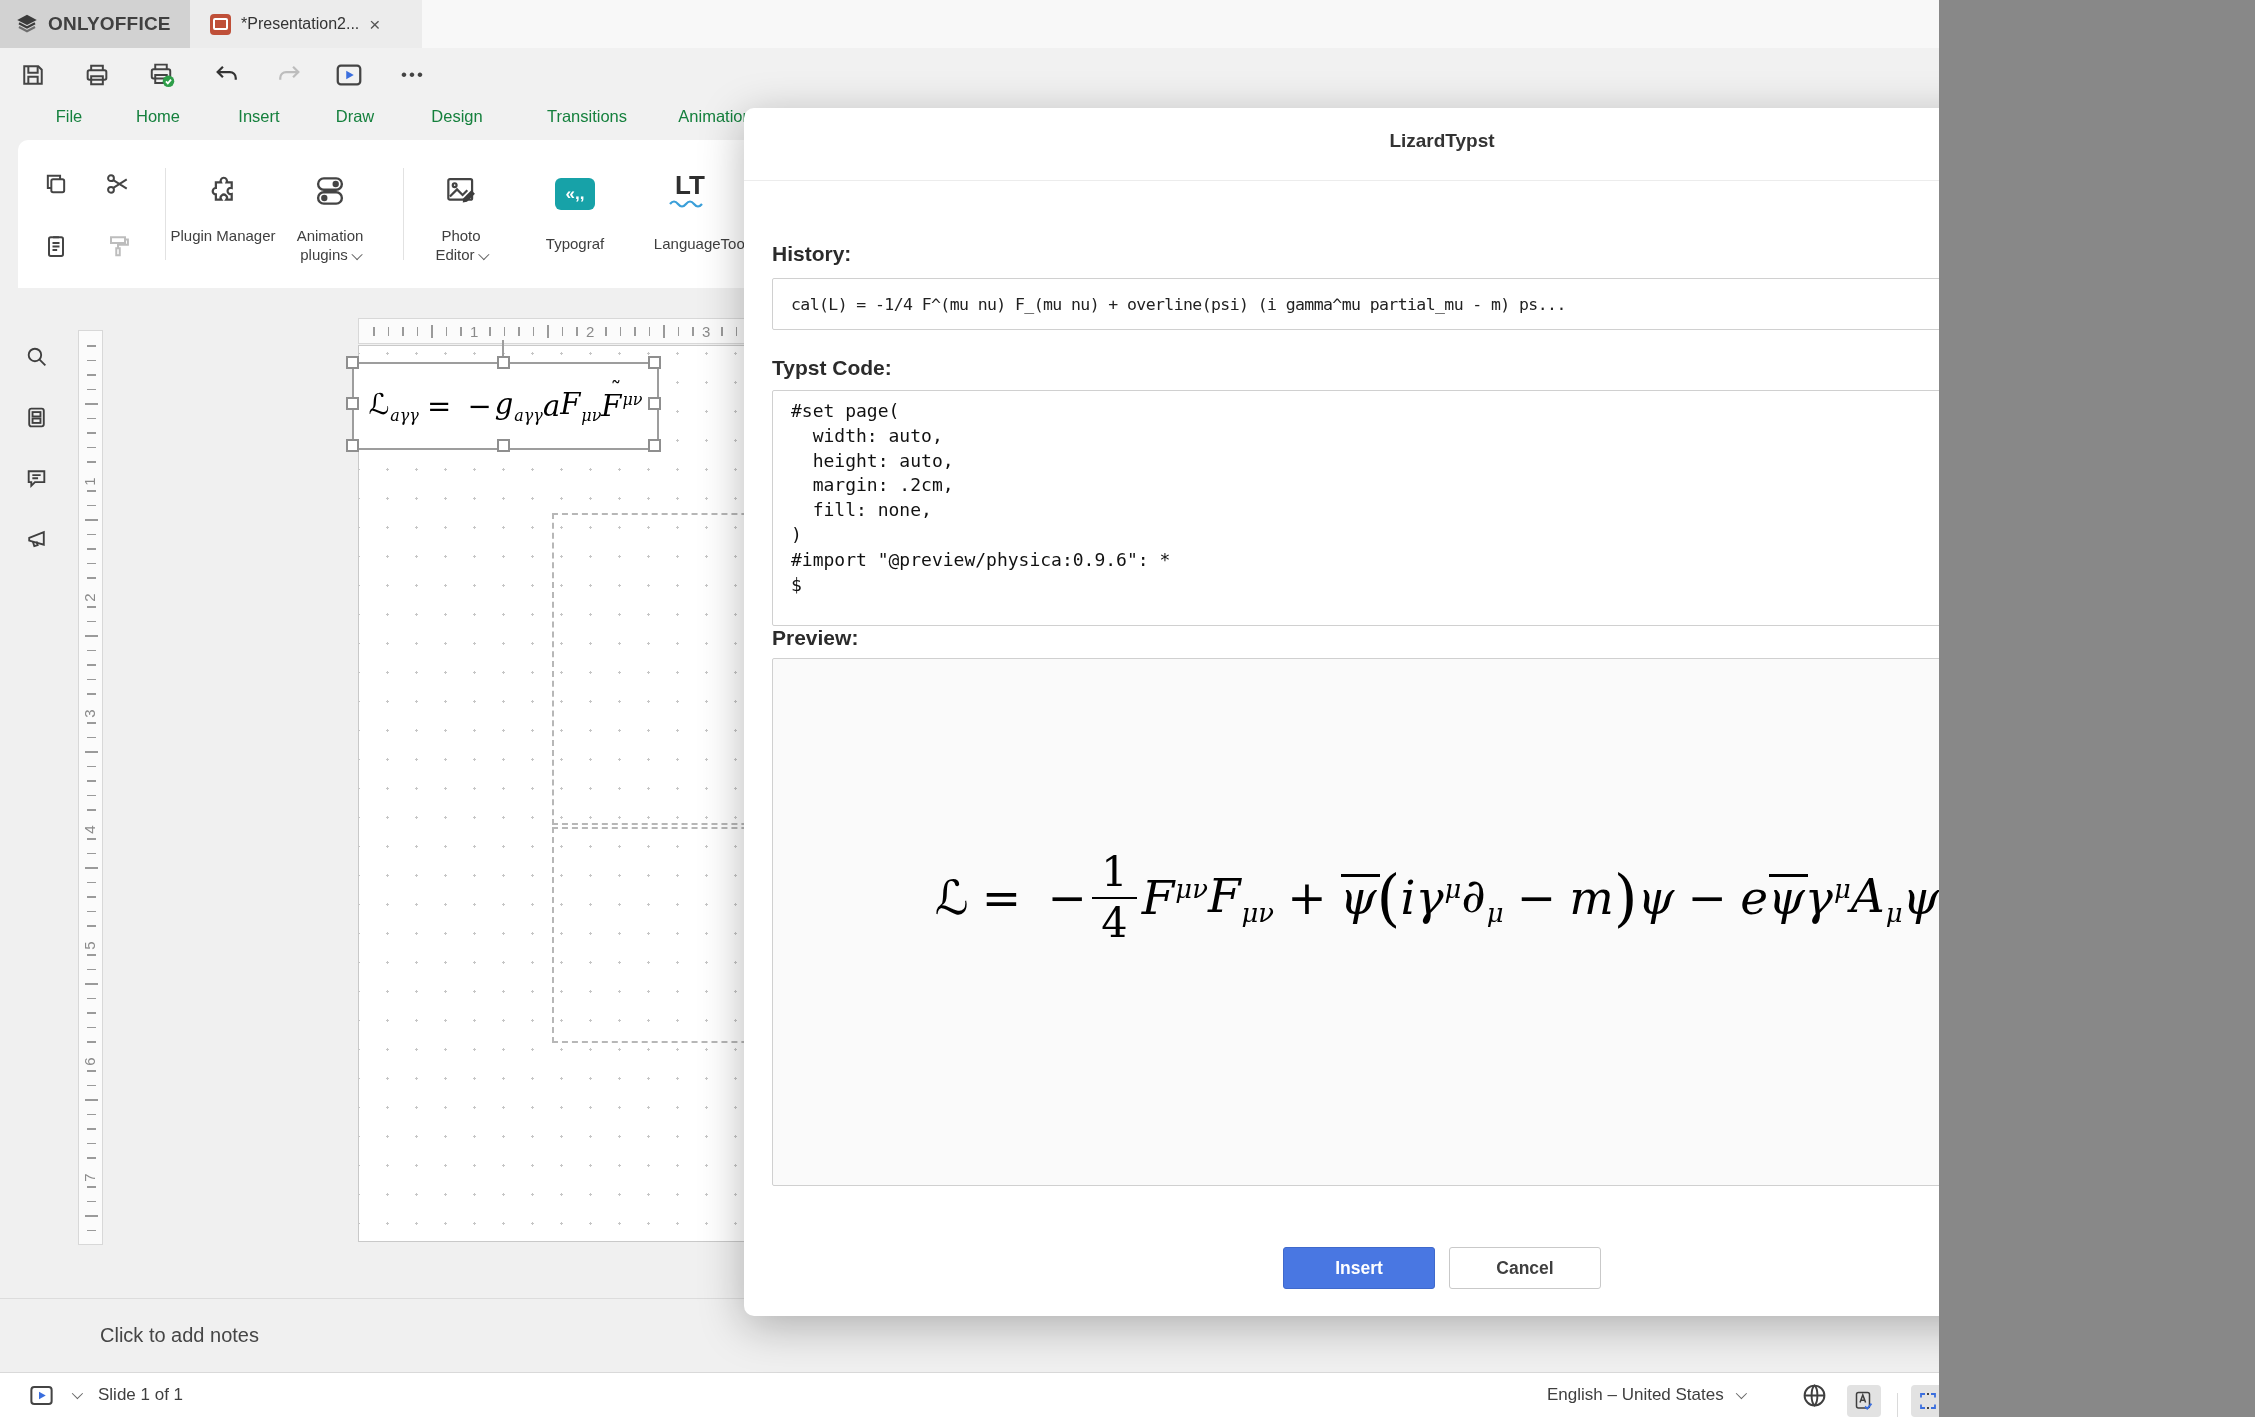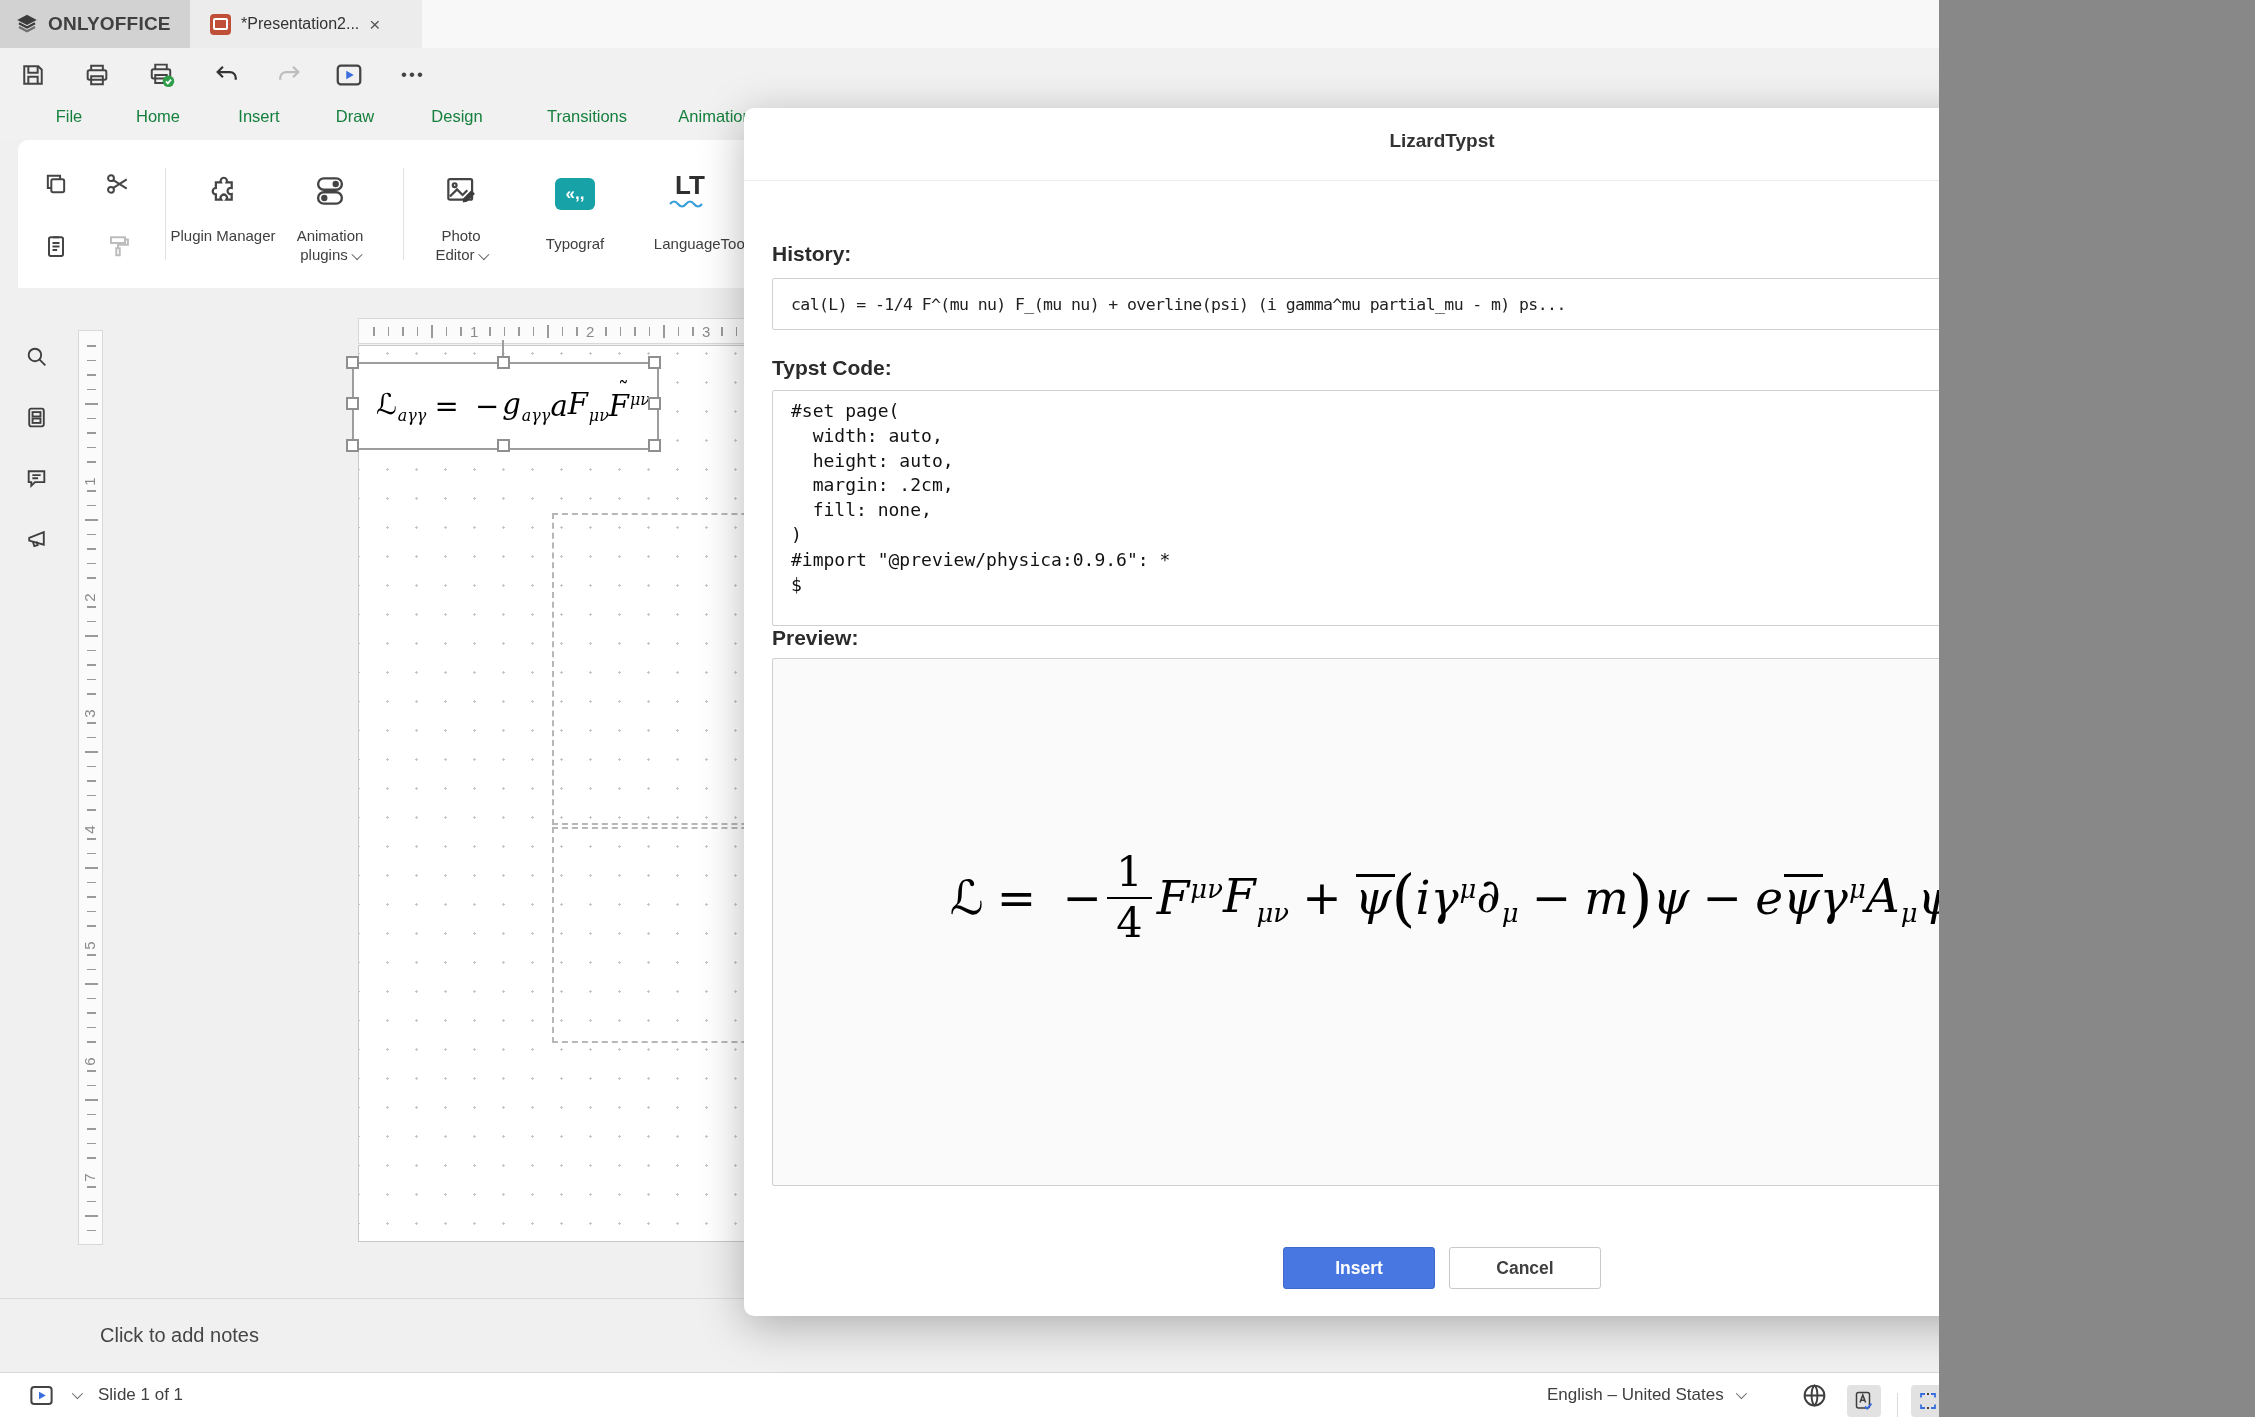--- a/index.html
+++ b/index.html
@@ -83,21 +83,21 @@
   .dlg-input{left:28px;width:1330px;height:52px;border:1px solid #d0d0d0;background:#fff;box-sizing:border-box;
              font-family:"DejaVu Sans Mono",monospace;font-size:16.5px;letter-spacing:-.6px;color:#222;padding:0 18px;border-radius:2px;outline:none;}
   .dlg-code{left:28px;width:1330px;height:236px;border:1px solid #d0d0d0;background:#fff;box-sizing:border-box;border-radius:2px;
             font-family:"DejaVu Sans Mono",monospace;font-size:18px;line-height:24.8px;color:#111;padding:8px 18px;resize:none;outline:none;overflow:hidden;white-space:pre;}
   .code-scroll{left:1340px;width:15px;height:152px;border:1px solid #cfcfcf;border-radius:8px;background:#fff;
                background-image:repeating-linear-gradient(to bottom,#c9c9c9 0 2px,transparent 2px 6px);
                background-size:9px 26px;background-repeat:no-repeat;background-position:center center;}
   .dlg-preview{left:28px;width:1330px;height:528px;border:1px solid #d0d0d0;background:#fafafa;box-sizing:border-box;border-radius:2px;}
 
   
-  .eq{display:flex;align-items:center;justify-content:center;font-family:"DejaVu Serif","DejaVu Sans",serif;color:#000;margin-left:15px;}
+  .eq{display:flex;align-items:center;justify-content:center;font-family:"DejaVu Serif","DejaVu Sans",serif;color:#000;}
   .eq .tok{display:inline-block;white-space:nowrap;}
   .eq .it{font-style:italic;}
   .eq .op{font-style:normal;margin:0 .28em;}
   .eq .opTight{font-style:normal;margin:0 .1em 0 .28em;}
   .eq .paren{font-style:normal;font-size:1.3em;vertical-align:-0.08em;}
   .eq sup{font-size:.55em;font-style:italic;margin-left:1px;}
   .eq sub{font-size:.55em;font-style:italic;margin-left:1px;}
   .eq .base{position:relative;display:inline-block;}
   .eq .base.over::after{content:"";position:absolute;left:1px;right:-3px;top:.08em;height:.065em;background:#000;}
   .eq .base.tilde-host .tilde{position:absolute;top:-.52em;left:.42em;font-size:.75em;font-style:normal;}

